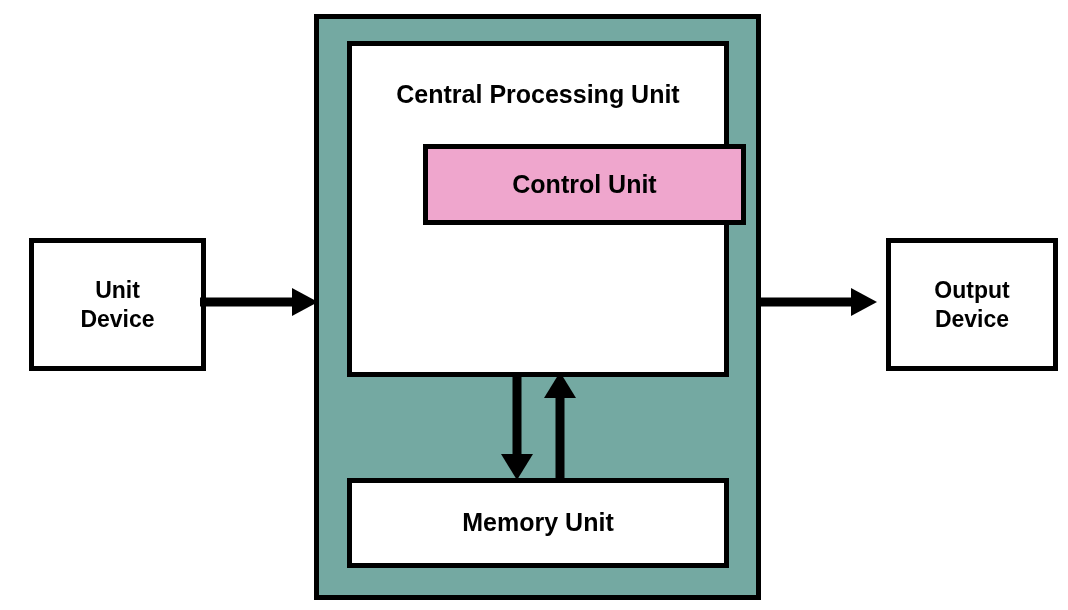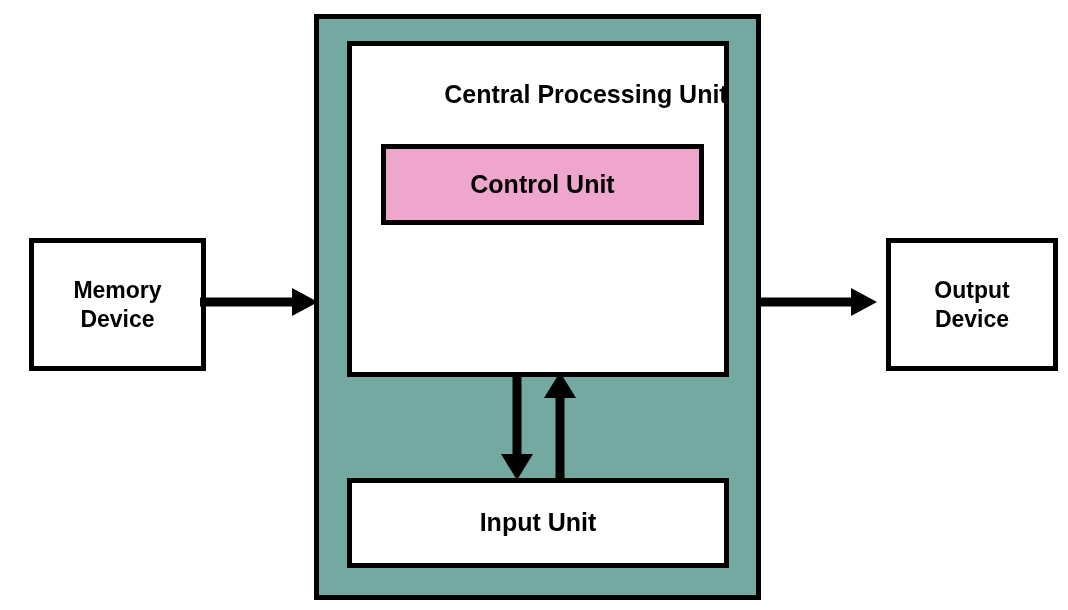--- a/index.html
+++ b/index.html
@@ -54,34 +54,34 @@
   }
   #cpu-title {
     position: absolute;
     left: 0;
     top: 33px;
     width: 100%;
     text-align: center;
     font-size: 25px;
     font-weight: bold;
     color: #000000;
-    padding-left: 48px;
   }
 
   .pink-box {
     position: absolute;
     box-sizing: border-box;
     border: 5px solid #000000;
     background: #EFA6CD;
     display: flex;
     align-items: center;
     justify-content: center;
     font-weight: bold;
     font-size: 25px;
     color: #000000;
+    margin-left: 42px;
   }
   #control-unit {
     left: 29px;
     top: 98px;
     width: 323px;
     height: 81px;
   }
   #alu-unit {
     left: 29px;
     top: 219px;
@@ -130,26 +130,26 @@
   <div id="system-container"></div>
 
   <div class="box" id="cpu-box">
     <div id="cpu-title">Central Processing Unit</div>
     <div class="pink-box" id="control-unit">
       <span>Control Unit</span>
     </div>
   </div>
 
   <div class="box" id="memory-unit">
-    <span>Input Unit</span>
+    <span>Memory Unit</span>
   </div>
 
   <div class="box" id="input-device">
     <div>
-      <div>Memory</div>
+      <div>Unit</div>
       <div>Device</div>
     </div>
   </div>
 
   <div class="box" id="output-device">
     <div>
       <div>Output</div>
       <div>Device</div>
     </div>
   </div>

